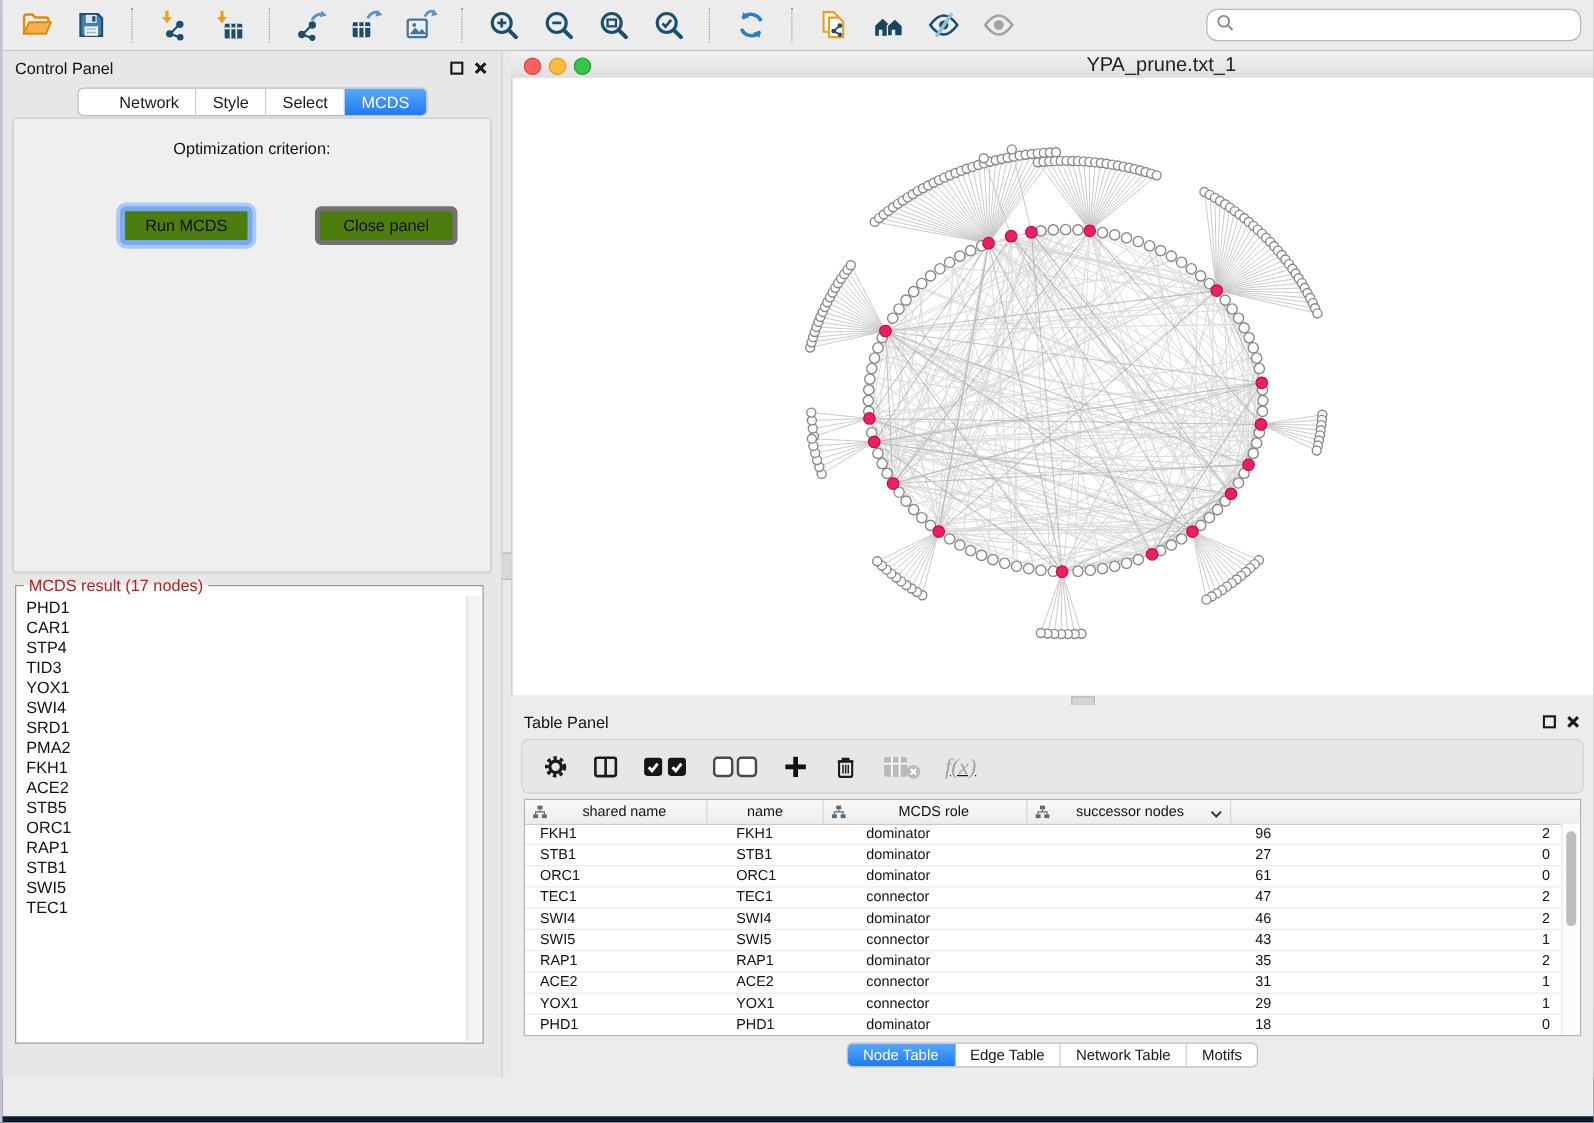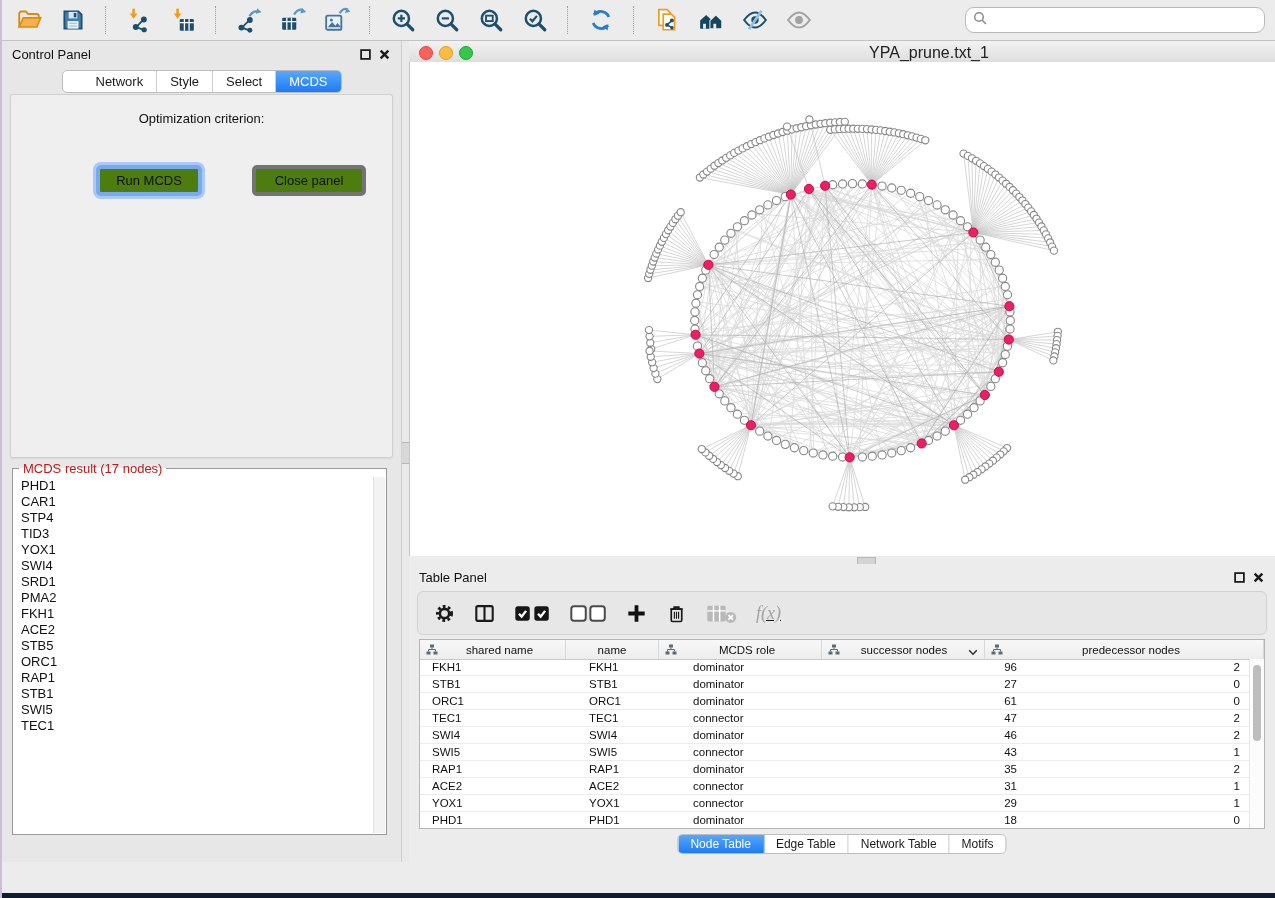--- a/index.html
+++ b/index.html
@@ -1275,31 +1275,20 @@
                       <rect x="0.5" y="7.5" width="4" height="3"></rect>
                       <rect x="7.5" y="7.5" width="4" height="3"></rect>
                     </g>
                     <path d="M6 3.5v2M2.5 7.5v-2h7v2" fill="none" stroke="#5f6b70" stroke-width="1"></path>
                   </svg></span>
                 <span class="lbl">successor nodes</span>
                 <span class="icn chev"><svg viewBox="0 0 10 7">
                     <path d="M1.2 1.3L5 5.2 8.8 1.3" fill="none" stroke="#333" stroke-width="1.6"></path>
                   </svg></span>
               </div>
-              <div class="th c4">
-                <span class="icn tree"><svg viewBox="0 0 12 12">
-                    <g fill="#5f6b70">
-                      <rect x="4" y="0.5" width="4" height="3"></rect>
-                      <rect x="0.5" y="7.5" width="4" height="3"></rect>
-                      <rect x="7.5" y="7.5" width="4" height="3"></rect>
-                    </g>
-                    <path d="M6 3.5v2M2.5 7.5v-2h7v2" fill="none" stroke="#5f6b70" stroke-width="1"></path>
-                  </svg></span>
-                <span class="lbl">predecessor nodes</span>
-              </div>
             </div>
           <div class="tbody" id="tbody">
               <div class="tr">
                 <div class="td c0">FKH1</div>
                 <div class="td c1">FKH1</div>
                 <div class="td c2">dominator</div>
                 <div class="td c3 num">96</div>
                 <div class="td c4 num">2</div>
               </div>
               <div class="tr">

